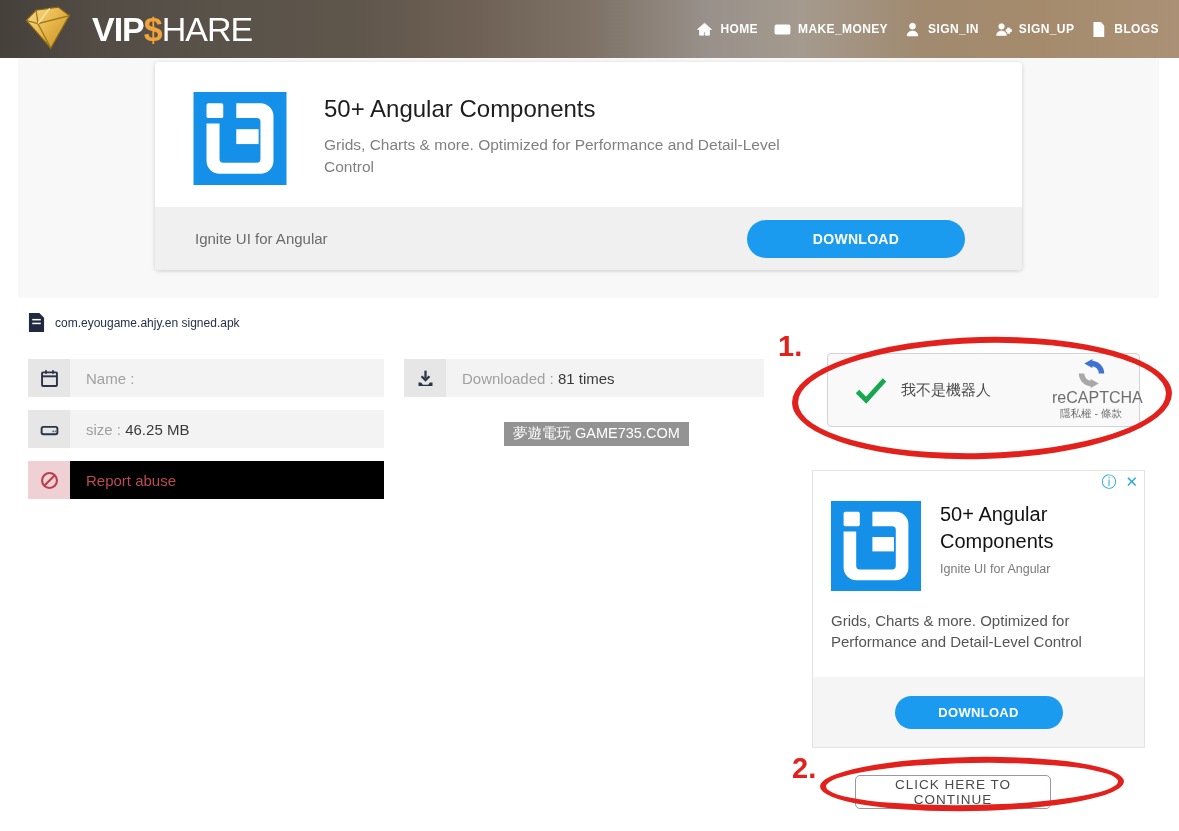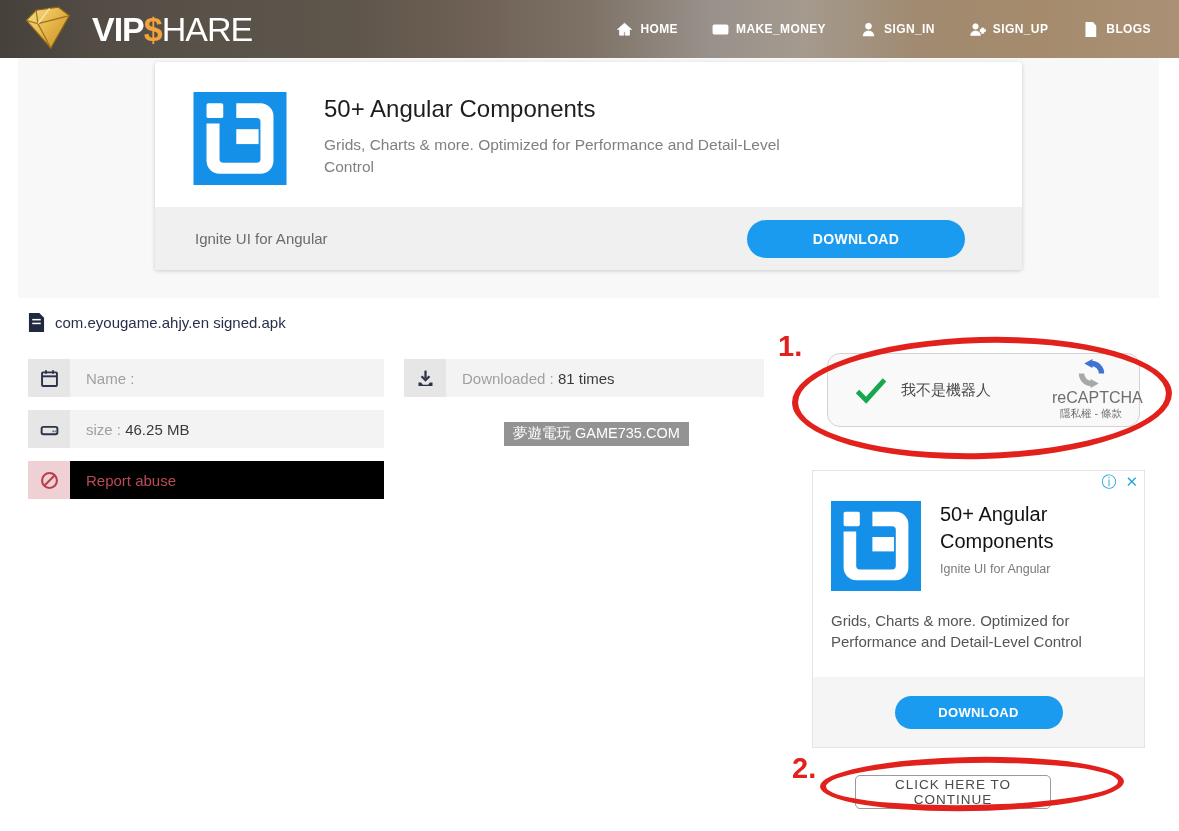--- a/index.html
+++ b/index.html
@@ -11,21 +11,21 @@
   .navbar { position:absolute; left:0; top:0; width:1179px; height:58px;
     background:linear-gradient(90deg,#45403a 0%,#524c45 8%,#585249 18%,#5f564b 30%,
       #6e6054 40%,#7e7266 50%,#98908a 60%,#a49a8e 68%,#a18a70 78%,#a58b6c 88%,#aa9176 100%);
     display:flex; align-items:center; }
   .brand { display:flex; align-items:center; margin-left:14px; }
   .brand svg { width:62px; height:50px; }
   .brand-text { font-size:34px; color:#fff; letter-spacing:-1px; margin-left:16px; line-height:1; }
   .brand-vip { font-weight:700; }
   .brand-dollar { font-weight:700; color:#f3a33c; }
   .brand-hare { font-weight:300; }
-  .nav-items { margin-left:auto; margin-right:28px; display:flex; align-items:center; gap:34px; }
+  .nav-items { margin-left:auto; margin-right:20px; display:flex; align-items:center; gap:16px; }
   .nav-item { display:flex; align-items:center; gap:7px; color:#fff; font-size:12px;
     font-weight:700; letter-spacing:.4px; cursor:pointer; text-decoration:none; }
   .nav-item svg { width:17px; height:17px; fill:#fff; stroke:#fff; }
 
   
   .top-strip { position:absolute; left:18px; top:58px; width:1141px; height:240px; background:#f8f8f8; }
   .ad-card { position:absolute; left:137px; top:4px; width:867px; height:208px;
     background:#fff; border-radius:4px; box-shadow:0 1px 4px rgba(0,0,0,.18); overflow:hidden; }
   .ad-card-main { display:flex; padding:30px 35px 0 35px; }
   .ignite-logo { width:100px; height:93px; flex:0 0 100px; }
@@ -36,41 +36,41 @@
     display:flex; align-items:center; padding:0 57px 0 40px; }
   .ad-card-adv { font-size:15px; color:#6b6b6b; }
   .pill-btn { margin-left:auto; width:218px; height:38px; border:none; border-radius:19px;
     background:#1a9bf0; color:#fff; font-size:14px; font-weight:700; letter-spacing:.3px;
     font-family:"Liberation Sans", sans-serif; cursor:pointer; }
 
   
   .content { position:absolute; left:0; top:298px; width:1179px; padding:14px 0 0 28px; }
   .file-row { display:flex; align-items:center; gap:10px; }
   .file-row svg { width:17px; height:21px; }
-  .file-name { font-size:15px; color:#27304a; }
+  .file-name { font-size:12px; color:#27304a; }
   .info-grid { display:flex; gap:20px; margin-top:26px; }
   .info-col-left { width:356px; }
   .info-col-right { width:360px; }
   .info-row { display:flex; height:38px; margin-bottom:13px; }
   .icon-cell { width:42px; background:#e6e6e6; display:flex; align-items:center; justify-content:center; }
   .icon-cell svg { width:21px; height:21px; }
   .text-cell { flex:1; background:#f3f3f3; display:flex; align-items:center; padding-left:16px;
     font-size:15px; white-space:pre; }
   .lbl { color:#a0a0a0; }
   .val { color:#3a3a3a; }
   .row-abuse .icon-cell { background:#efd0d5; }
   .row-abuse .text-cell { background:#000000; color:#bb4a57; cursor:pointer; }
 
   
   .watermark { position:absolute; left:504px; top:422px; background:rgba(128,128,128,.85);
     color:#fff; font-size:14.5px; padding:2px 9px 3px 9px; z-index:6; }
 
   
   .recaptcha { position:absolute; left:827px; top:353px; width:313px; height:74px;
-    background:#f9f9f9; border:1px solid #d3d3d3; border-radius:13px;
+    background:#f9f9f9; border:1px solid #d3d3d3; border-radius:4px;
     display:flex; align-items:center; z-index:4; }
   .rc-check { margin-left:26px; width:34px; height:27px; cursor:pointer; }
   .rc-label { margin-left:13px; font-size:15px; color:#4c4c4c; }
   .rc-right { margin-left:auto; margin-right:9px; text-align:center; width:78px; }
   .rc-right svg { width:29px; height:29px; display:block; margin:0 auto; }
   .rc-brand { font-size:16px; color:#6e6e6e; margin-top:1px; }
   .rc-terms { font-size:10.5px; color:#6e6e6e; }
   .sponsored { position:absolute; left:827px; top:431px; width:313px; text-align:center;
     font-size:15px; color:#41505a; z-index:4; }
 

